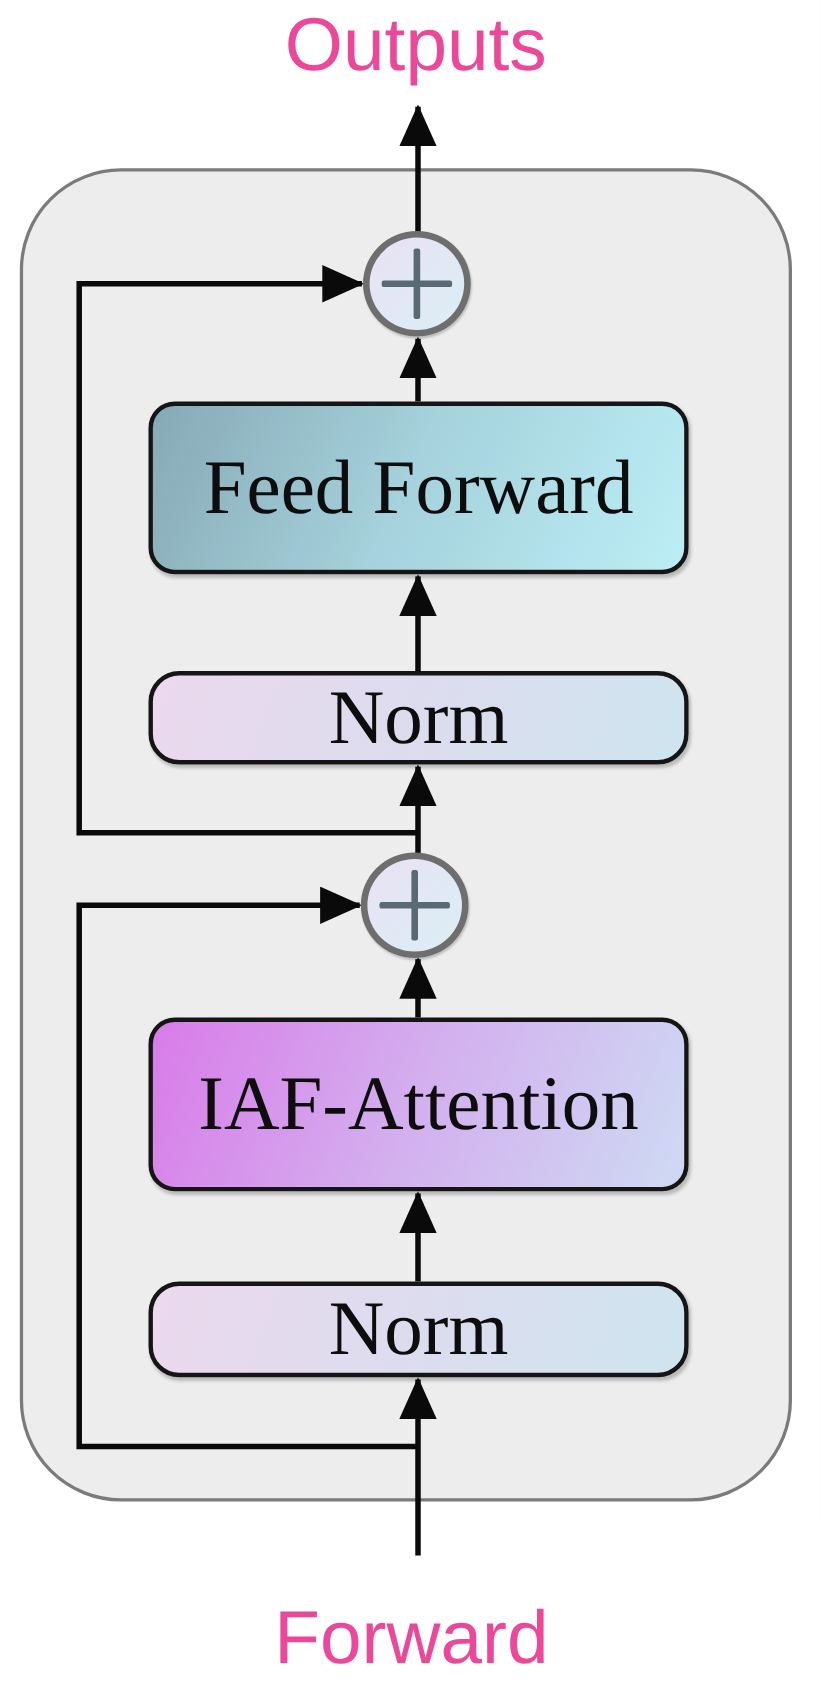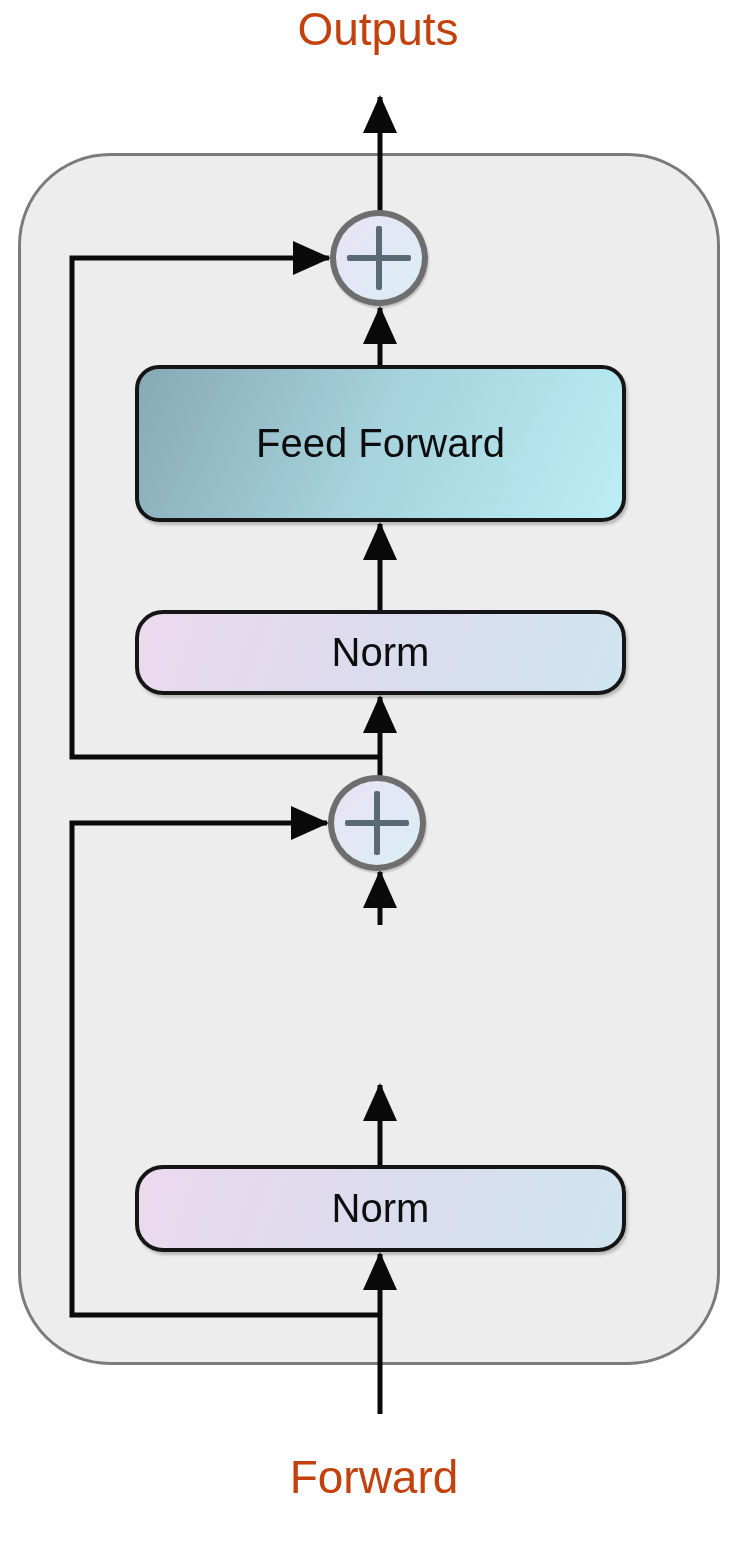--- a/index.html
+++ b/index.html
@@ -11,23 +11,23 @@
   .stage {
     position: relative;
     width: 745px;
     height: 1548px;
     background: #ffffff;
     overflow: hidden;
   }
   .io-label {
     position: absolute;
     transform: translateX(-50%);
-    font-size: 46px;
+    font-size: 68px;
     line-height: 1.1;
-    color: #c2410c;
+    color: #ec4899;
     white-space: nowrap;
     z-index: 4;
   }
   .outputs-label { left: 378px; top: 4px; }
   .inputs-label  { left: 374px; top: 1452px; }
 
   .block-container {
     position: absolute;
     left: 18px;
     top: 153px;
@@ -46,25 +46,26 @@
     height: 1548px;
     z-index: 2;
   }
   .node-box {
     position: absolute;
     box-sizing: border-box;
     border: 4px solid #151515;
     display: flex;
     align-items: center;
     justify-content: center;
-    font-size: 40px;
+    font-size: 70px;
     color: #0d0d0d;
     white-space: nowrap;
     box-shadow: 2px 3px 3px rgba(0,0,0,0.22);
     z-index: 3;
+    font-family: Liberation Serif, serif;
   }
   .box-ff {
     left: 135px; top: 365px; width: 491px; height: 157px;
     border-radius: 24px;
     background: linear-gradient(115deg, #87a9b6 0%, #a5d2dc 48%, #bceef6 100%);
   }
   .box-norm-upper {
     left: 135px; top: 610px; width: 491px; height: 85px;
     border-radius: 28px;
     background: linear-gradient(110deg, #ecd9ee 0%, #dcdcee 50%, #cfe5f0 100%);
@@ -133,20 +134,21 @@
       <path d="M 380 211 L 380 97" marker-end="url(#ah)"></path>
       <path d="M 380 757 L 72 757 L 72 258 L 329 258" marker-end="url(#ah)"></path>
       <path d="M 380 1315 L 72 1315 L 72 823 L 327 823" marker-end="url(#ah)"></path>
     </g>
   </svg>
 
   <div class="node-box box-ff">Feed Forward</div>
 
   <div class="node-box box-norm-upper">Norm</div>
 
+  <div class="node-box box-iaf">IAF-Attention</div>
 
   <div class="node-box box-norm-lower">Norm</div>
 
   <div class="add-node add-upper">
     <span class="plus-bar-h"></span>
     <span class="plus-bar-v"></span>
   </div>
 
   <div class="add-node add-lower">
     <span class="plus-bar-h"></span>

